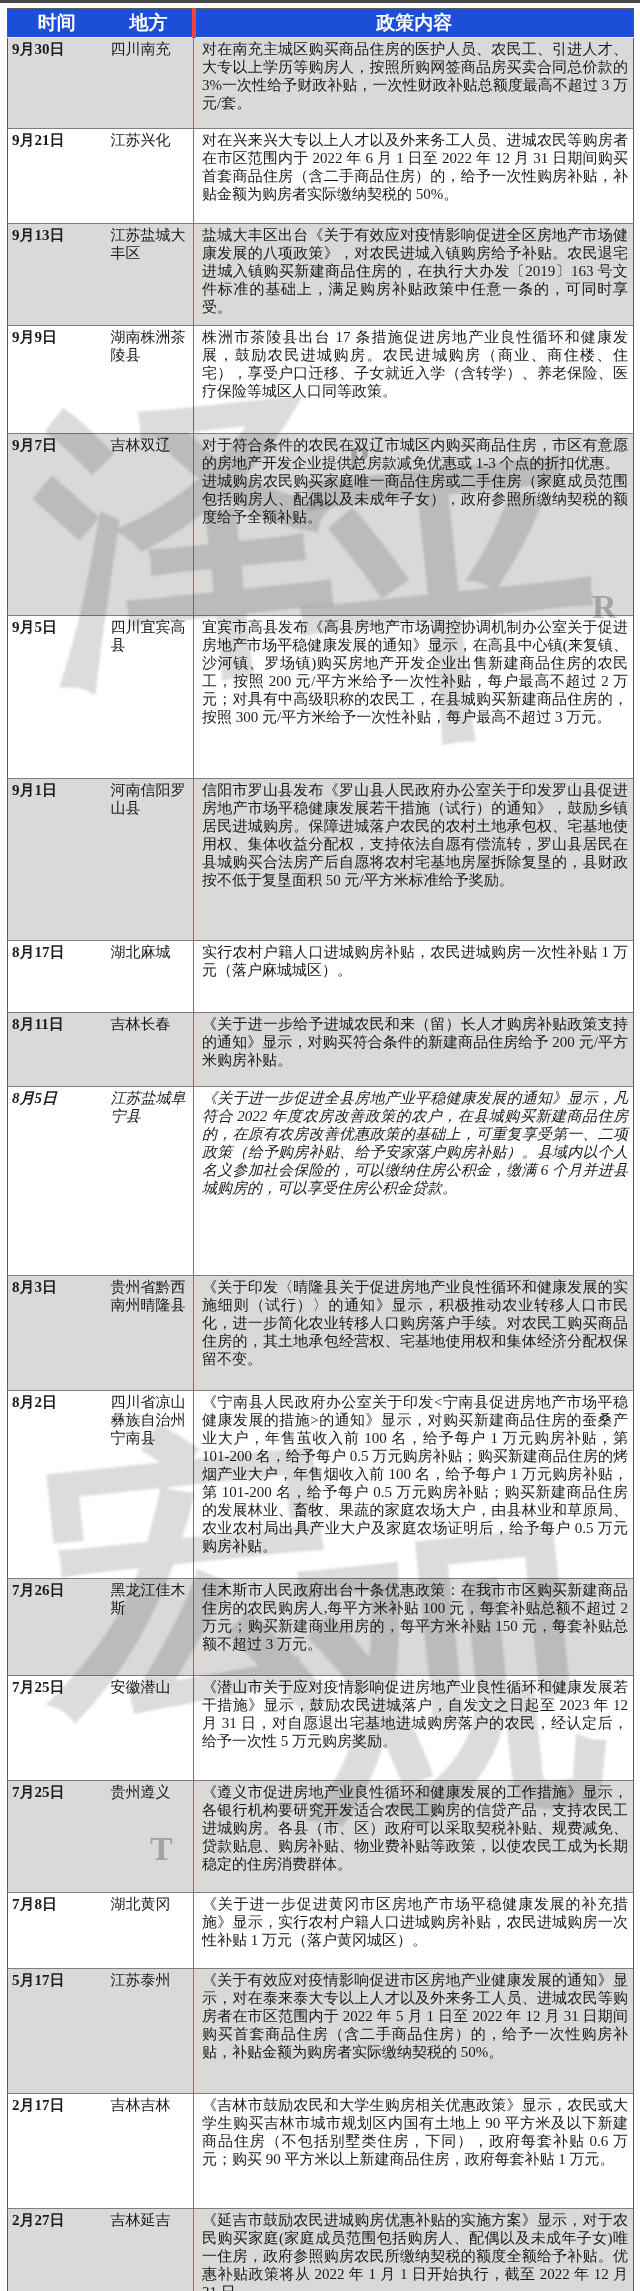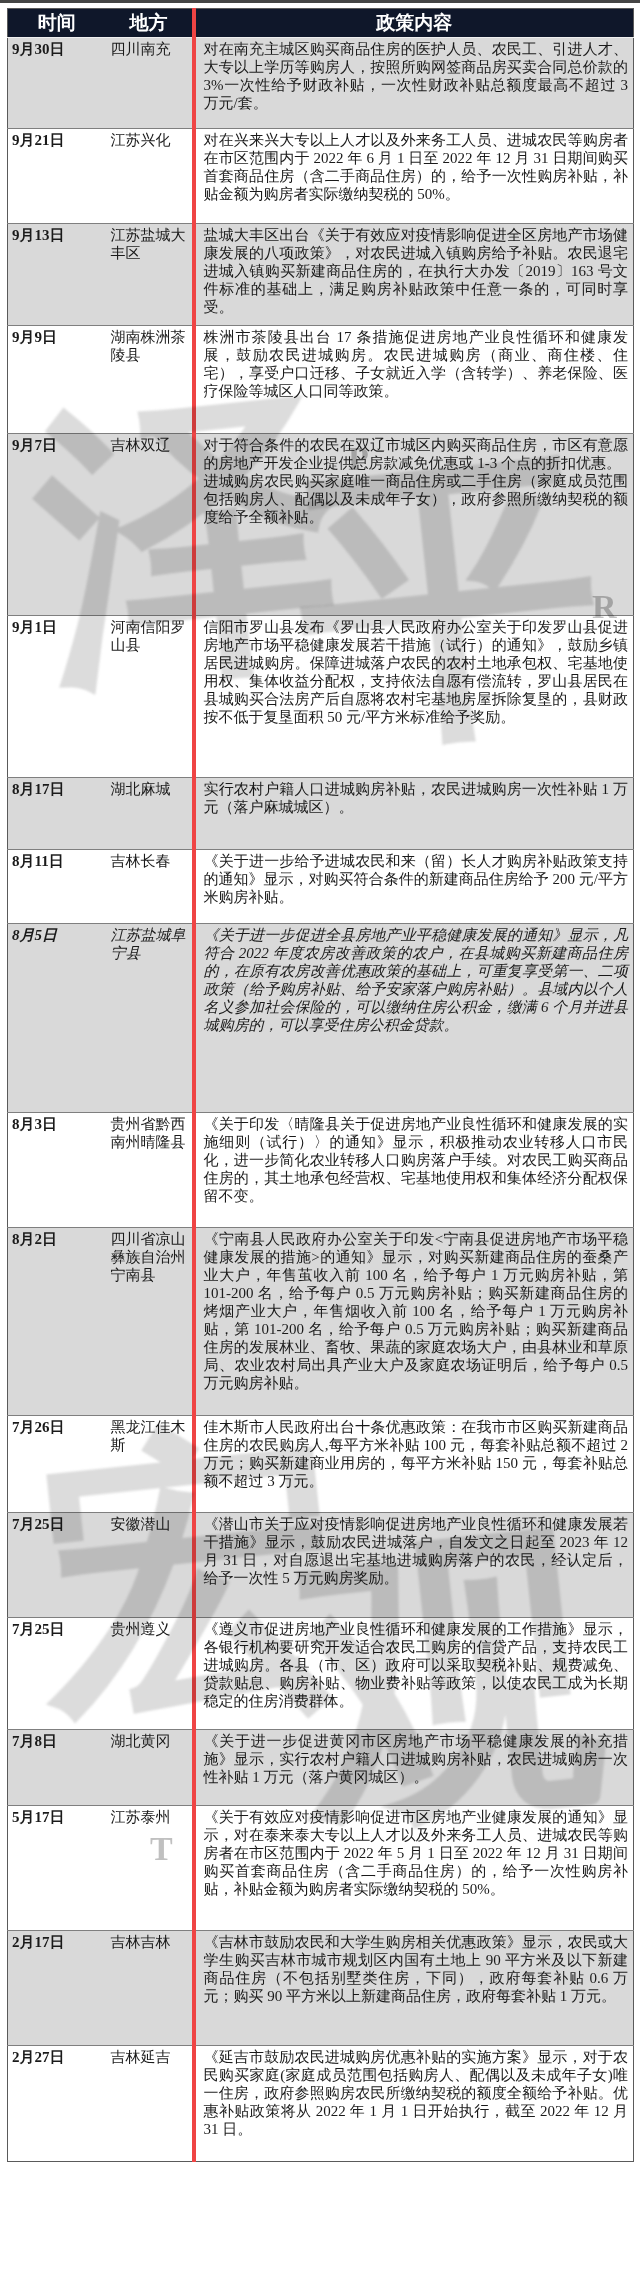--- a/index.html
+++ b/index.html
@@ -29,21 +29,21 @@
     border-collapse: collapse;
     table-layout: fixed;
     border: 1px solid #5a5a5a;
     font-size: 15px;
     line-height: 18px;
   }
   col.c-time   { width: 98px; }
   col.c-place  { width: 88px; }
   col.c-policy { width: 440px; }
   thead th {
-    background: #0f172a;
+    background: #1d4ed8;
     color: #ffffff;
     font-weight: bold;
     font-size: 19px;
     height: 28px;
     padding: 0;
     text-align: center;
     vertical-align: middle;
     border-bottom: 1px solid #efefef;
   }
   thead th.policy-h { border-left: 4px solid #ef4444; }
@@ -57,21 +57,21 @@
   td.date-cell {
     font-weight: bold;
     padding-left: 4px;
     white-space: nowrap;
   }
   td.place-cell {
     padding-left: 5px;
     padding-right: 4px;
   }
   td.policy-cell {
-    border-left: 4px solid #ef4444;
+    border-left: 1px solid #ef4444;
     padding: 2px 5px 1px 8px;
     text-align: justify;
     white-space: pre-wrap;
   }
   .watermark {
     position: absolute;
     left: 0; top: 0;
     width: 640px; height: 2291px;
     pointer-events: none;
     z-index: 5;
@@ -131,20 +131,25 @@
     <td class="date-cell">9月9日</td>
     <td class="place-cell">湖南株洲茶陵县</td>
     <td class="policy-cell">株洲市茶陵县出台 17 条措施促进房地产业良性循环和健康发展，鼓励农民进城购房。农民进城购房（商业、商住楼、住宅），享受户口迁移、子女就近入学（含转学）、养老保险、医疗保险等城区人口同等政策。</td>
   </tr>
       <tr style="height: 182px;">
     <td class="date-cell">9月7日</td>
     <td class="place-cell">吉林双辽</td>
     <td class="policy-cell">对于符合条件的农民在双辽市城区内购买商品住房，市区有意愿的房地产开发企业提供总房款减免优惠或 1-3 个点的折扣优惠。
 进城购房农民购买家庭唯一商品住房或二手住房（家庭成员范围包括购房人、配偶以及未成年子女），政府参照所缴纳契税的额度给予全额补贴。</td>
   </tr>
+      <tr style="height: 163px;">
+    <td class="date-cell">9月5日</td>
+    <td class="place-cell">四川宜宾高县</td>
+    <td class="policy-cell">宜宾市高县发布《高县房地产市场调控协调机制办公室关于促进房地产市场平稳健康发展的通知》显示，在高县中心镇(来复镇、沙河镇、罗场镇)购买房地产开发企业出售新建商品住房的农民工，按照 200 元/平方米给予一次性补贴，每户最高不超过 2 万元；对具有中高级职称的农民工，在县城购买新建商品住房的，按照 300 元/平方米给予一次性补贴，每户最高不超过 3 万元。</td>
+  </tr>
       <tr style="height: 162px;">
     <td class="date-cell">9月1日</td>
     <td class="place-cell">河南信阳罗山县</td>
     <td class="policy-cell">信阳市罗山县发布《罗山县人民政府办公室关于印发罗山县促进房地产市场平稳健康发展若干措施（试行）的通知》，鼓励乡镇居民进城购房。保障进城落户农民的农村土地承包权、宅基地使用权、集体收益分配权，支持依法自愿有偿流转，罗山县居民在县城购买合法房产后自愿将农村宅基地房屋拆除复垦的，县财政按不低于复垦面积 50 元/平方米标准给予奖励。</td>
   </tr>
       <tr style="height: 72px;">
     <td class="date-cell">8月17日</td>
     <td class="place-cell">湖北麻城</td>
     <td class="policy-cell">实行农村户籍人口进城购房补贴，农民进城购房一次性补贴 1 万元（落户麻城城区）。</td>
   </tr>

